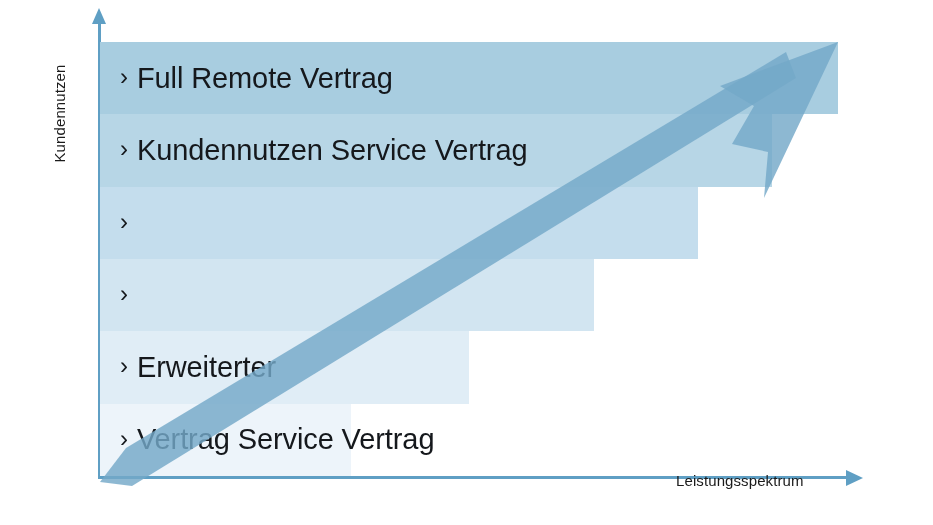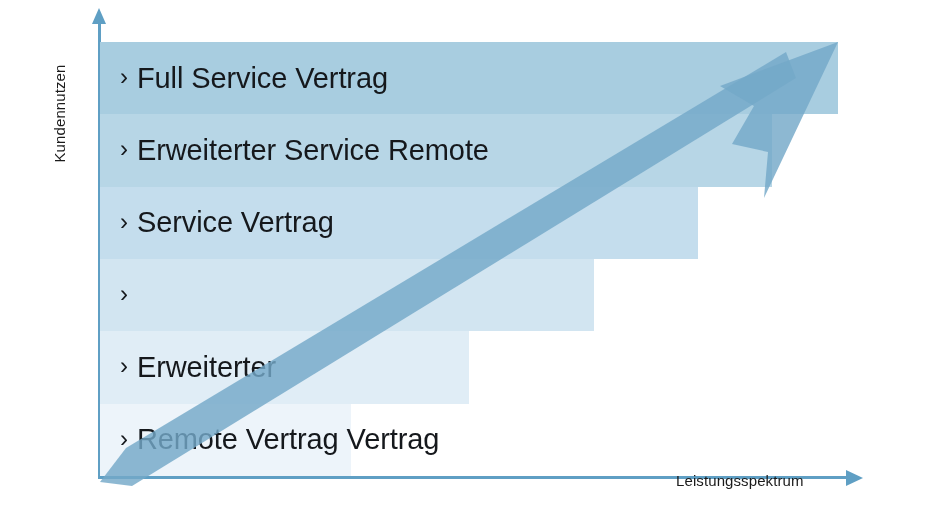--- a/index.html
+++ b/index.html
@@ -144,39 +144,38 @@
   <div id="x-axis-line" class="axis-line"></div>
   <div id="x-axis-head" class="axis-head"></div>
   <div id="x-axis-label">Leistungsspektrum</div>
 
   <div id="plot">
 
     <div class="band" style="top: 0px; width: 738px; background: rgb(168, 205, 224);">
       <div class="band-row">
         <span class="band-label">
           <span class="chev">›</span>
-          <span>Full Service Vertrag</span>
+          <span>Full Remote Vertrag</span>
         </span>
       </div>
     </div>
 
     <div class="band" style="top: 72.33px; width: 671.58px; background: rgb(183, 214, 230);">
       <div class="band-row">
         <span class="band-label">
           <span class="chev">›</span>
-          <span>Erweiterter Service Remote</span>
+          <span>Kundennutzen Service Vertrag</span>
         </span>
       </div>
     </div>
 
     <div class="band" style="top: 144.66px; width: 597.78px; background: rgb(196, 221, 237);">
       <div class="band-row">
         <span class="band-label">
           <span class="chev">›</span>
-          <span>Service Vertrag</span>
         </span>
       </div>
     </div>
 
     <div class="band" style="top: 217px; width: 494.46px; background: rgb(210, 229, 241);">
       <div class="band-row">
         <span class="band-label">
           <span class="chev">›</span>
         </span>
       </div>
@@ -188,21 +187,21 @@
           <span class="chev">›</span>
           <span>Erweiterter</span>
         </span>
       </div>
     </div>
 
     <div class="band" style="top: 361.66px; width: 250.92px; background: rgb(237, 244, 250);">
       <div class="band-row">
         <span class="band-label">
           <span class="chev">›</span>
-          <span>Remote Vertrag Vertrag</span>
+          <span>Vertrag Service Vertrag</span>
         </span>
       </div>
     </div>
 
   </div>
 
   <svg id="growth-arrow" viewBox="0 0 752 452" preserveAspectRatio="none" aria-hidden="true">
     <g fill="#74a8c8" fill-opacity="0.82">
       <path d="M 4,448
                L 30,414

